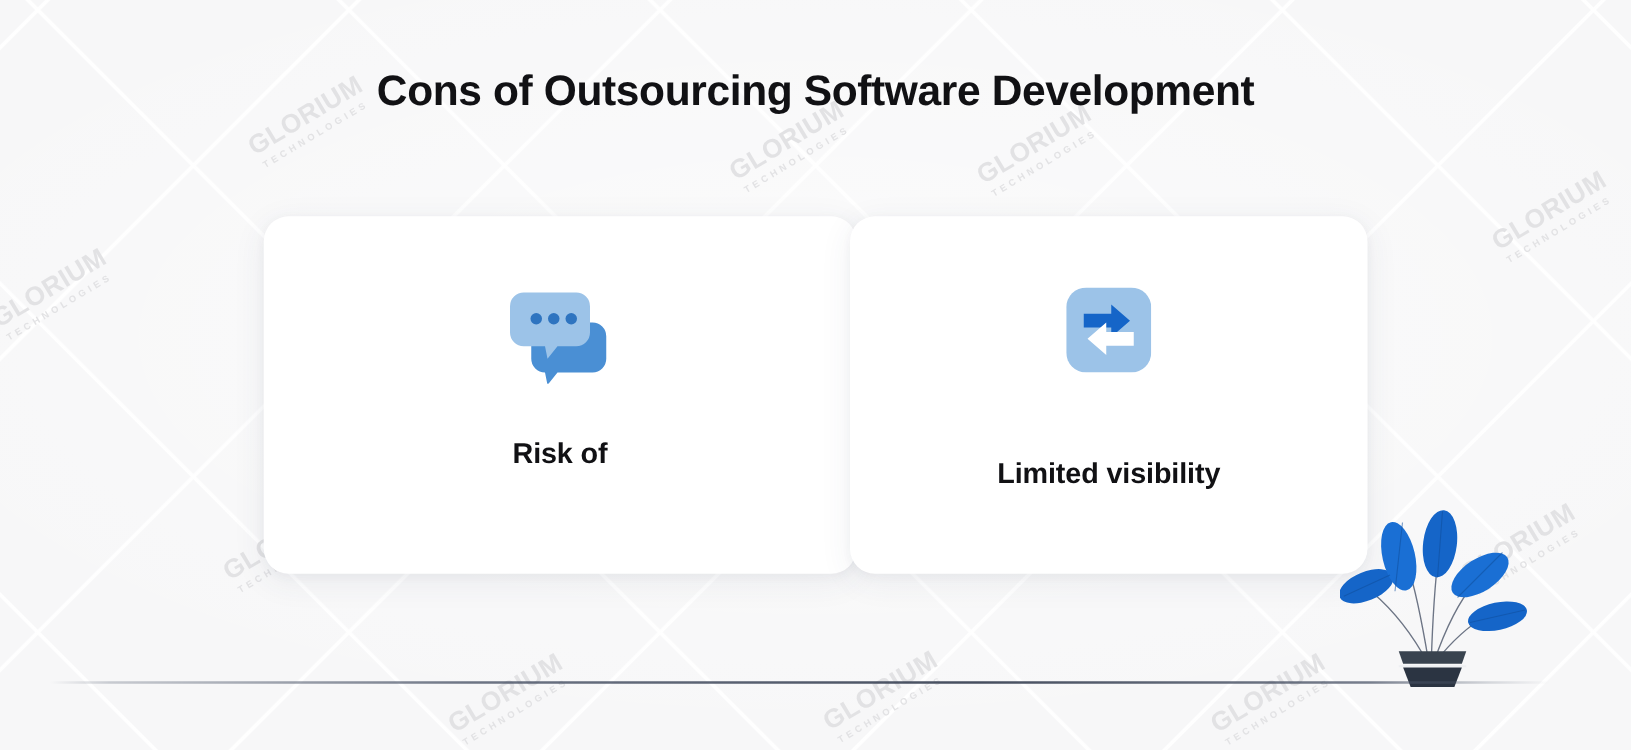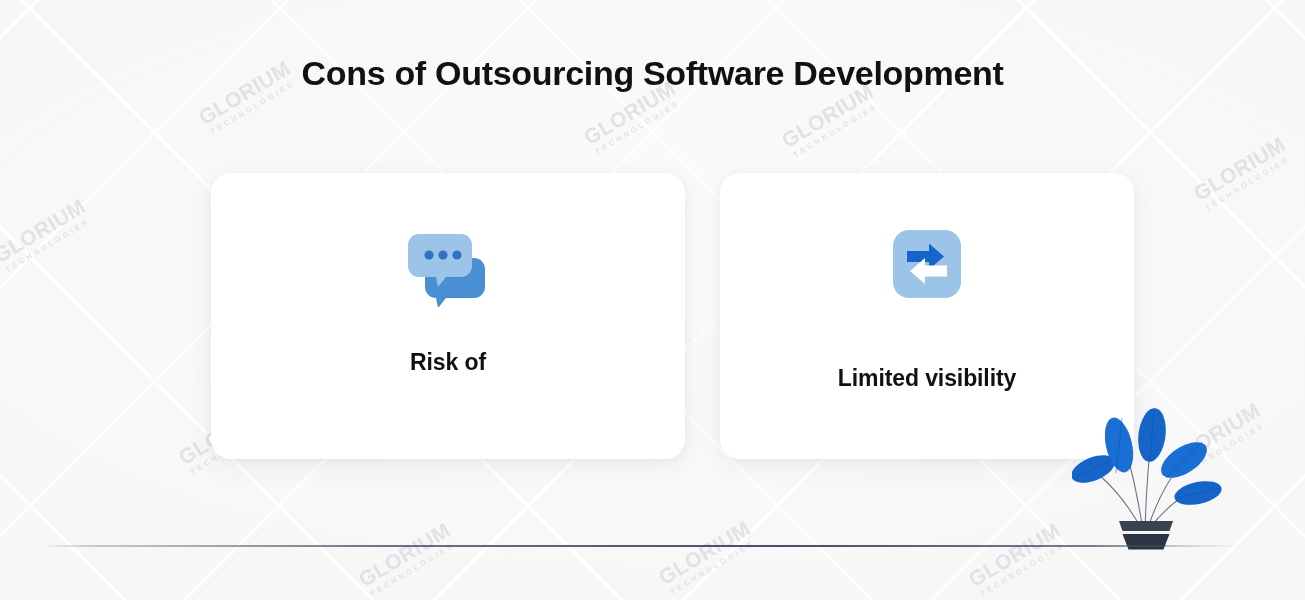--- a/index.html
+++ b/index.html
@@ -86,21 +86,21 @@
     position:absolute;
     background:#ffffff;
     border-radius:20px;
     box-shadow:0 6px 26px rgba(60,70,90,0.075),
                0 2px 8px rgba(60,70,90,0.045);
     display:flex;
     flex-direction:column;
     align-items:center;
   }
   #card-1 { left:211px; top:173px; width:474px; height:286px;padding-left:27px; }
-  #card-2 { left:680px; top:173px; width:414px; height:286px;margin-left:40px; }
+  #card-2 { left:680px; top:173px; width:414px; height:286px; }
 
   .card-icon { position:absolute; left:0; right:0; display:flex; justify-content:center; }
   #card-1 .card-icon { top:58px; }
   #card-2 .card-icon { top:57px; }
 
   .card-label {
     position:absolute;
     left:28px; right:28px;
     text-align:center;
     font-size:23px;

